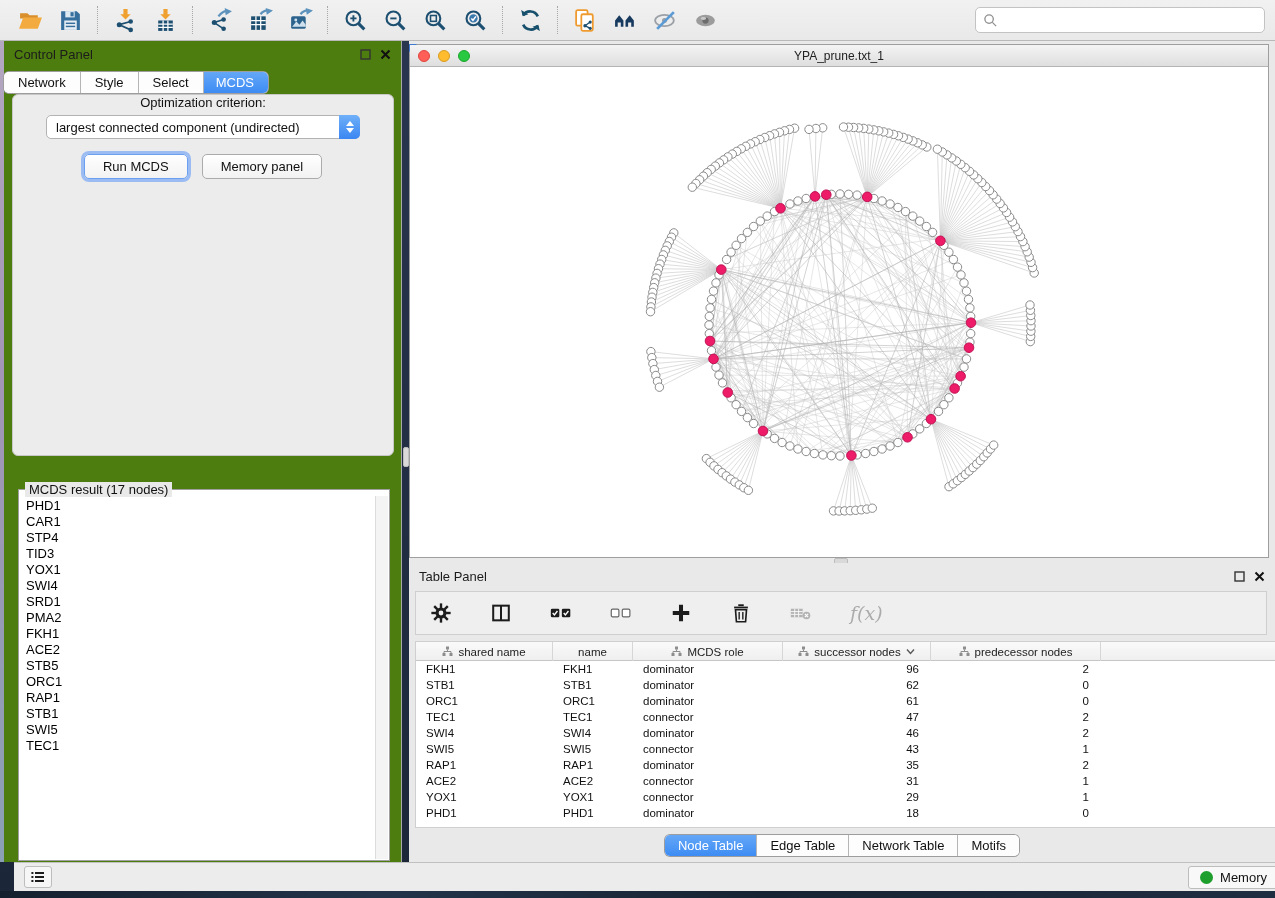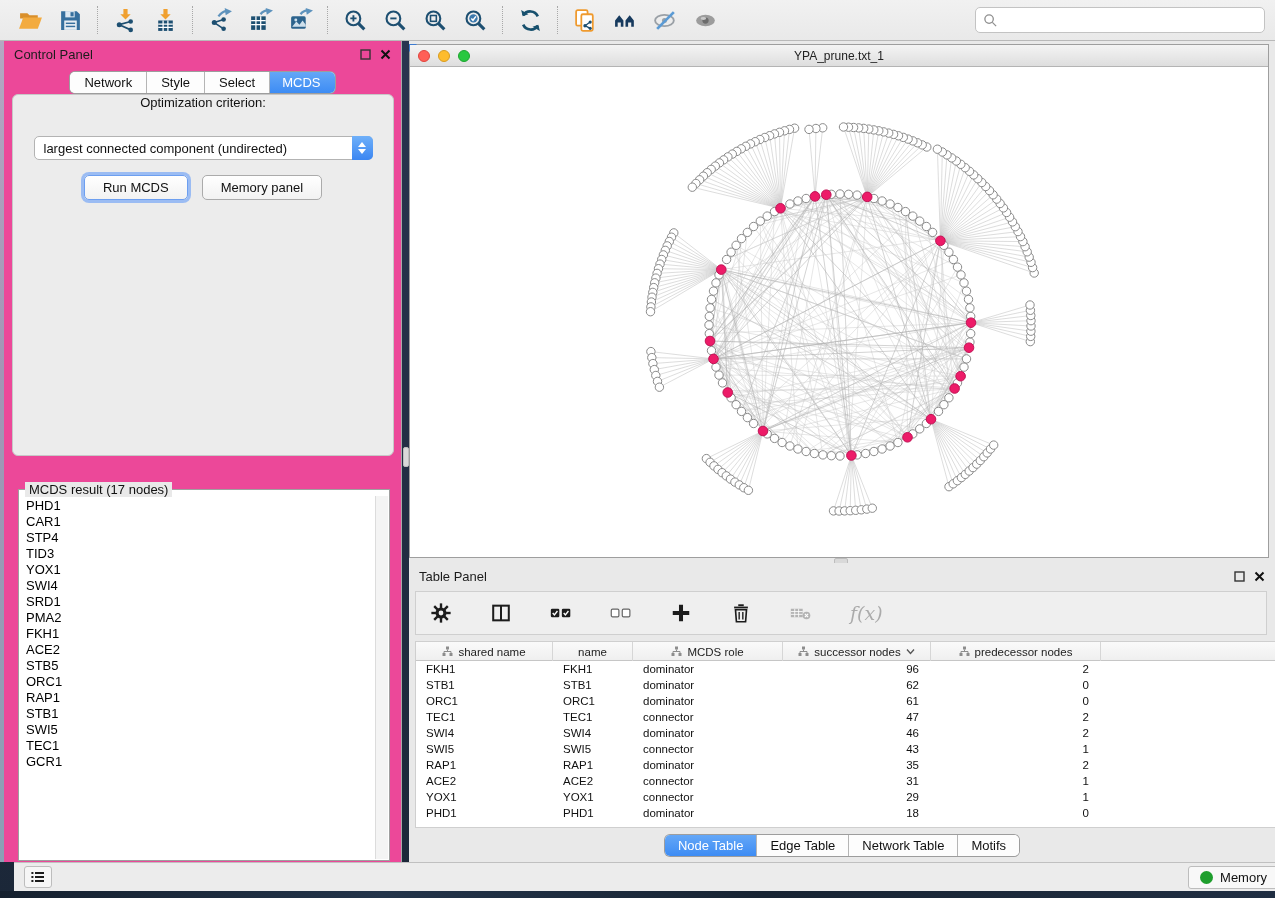--- a/index.html
+++ b/index.html
@@ -19,36 +19,36 @@
   .tb-search input { border:none; outline:none; flex:1; font-size:12px; background:transparent; margin-left:5px; }
 
   
   .left-strip { position:absolute; left:0; top:41px; width:4px; height:821px;
     background:linear-gradient(180deg,#b4a7c2,#a395b5 40%,#8ba0b5); }
   .bottom-strip { position:absolute; left:0; top:891px; width:1275px; height:7px;
     background:linear-gradient(90deg,#15202e,#23344a 30%,#182433 60%,#202e42); }
 
   
   .control-panel { position:absolute; left:4px; top:41px; width:398px; height:821px;
-    background:#ec4899; border-right:1px solid #a9a9a9; }
+    background:#4d7c0f; border-right:1px solid #a9a9a9; }
   .panel-head { height:26px; display:flex; align-items:center; padding:0 10px; }
   .panel-title { font-size:13px; color:#1c1c1c; }
   .panel-head-icons { margin-left:auto; display:flex; gap:9px; align-items:center; }
   .panel-head-icons svg { width:11px; height:11px; }
 
-  .ctl-tabs { position:absolute; left:0; top:31px; width:100%; display:flex; justify-content:center; z-index:3; }
+  .ctl-tabs { position:absolute; left:0; top:31px; width:100%; display:flex; justify-content:flex-start; z-index:3; }
   .seg-group { display:inline-flex; border-radius:5px; overflow:hidden; box-shadow:0 0 0 1px #9d9d9d; background:#fff; }
   .seg-tab { padding:3px 14px; font-size:13px; color:#111; background:#fdfdfd; border-right:1px solid #b5b5b5; cursor:default; }
   .seg-tab:last-child { border-right:none; }
   .seg-tab.selected { background:linear-gradient(#64a7f7,#3d8cf4); color:#fff;padding-left:12px; }
 
   .ctl-inner { position:absolute; left:8px; top:53px; width:382px; height:362px;
     background:#ececec; border:1px solid #c7c7c7; border-radius:6px; }
   .opt-label { text-align:center; font-size:13px; color:#111; }
-  .dropdown { margin:26px auto 0; width:339px; height:24px; background:#fff; border:1px solid #b3b3b3;
+  .dropdown { margin:5px auto 0; width:314px; height:24px; background:#fff; border:1px solid #b3b3b3;
     border-radius:5px; display:flex; align-items:center; position:relative; }
   .dropdown .dd-text { flex:1; font-size:13px; padding-left:9px; color:#111; white-space:nowrap; }
   .dd-stepper { width:21px; height:24px; margin:-1px -1px -1px 0; border-radius:0 5px 5px 0;
     background:linear-gradient(#6fb0f9,#3b86f2); display:flex; flex-direction:column; align-items:center; justify-content:center; gap:2px; }
   .dd-up { width:0;height:0;border-left:4px solid transparent;border-right:4px solid transparent;border-bottom:5px solid #fff; }
   .dd-down { width:0;height:0;border-left:4px solid transparent;border-right:4px solid transparent;border-top:5px solid #fff; }
   .btn-row { margin-top:15px; display:flex; justify-content:center; gap:14px; }
   .push-btn { height:25px; padding:0 18px; background:linear-gradient(#ffffff,#f2f2f2); border:1px solid #ababab;
     border-radius:5px; font-size:13px; color:#111; display:flex; align-items:center; }
   .push-btn.focus { box-shadow:0 0 0 3px rgba(90,150,250,.55); border-color:#6d9ff0; }
@@ -310,21 +310,20 @@
         <div class="mcds-item">SRD1</div>
         <div class="mcds-item">PMA2</div>
         <div class="mcds-item">FKH1</div>
         <div class="mcds-item">ACE2</div>
         <div class="mcds-item">STB5</div>
         <div class="mcds-item">ORC1</div>
         <div class="mcds-item">RAP1</div>
         <div class="mcds-item">STB1</div>
         <div class="mcds-item">SWI5</div>
         <div class="mcds-item">TEC1</div>
-        <div class="mcds-item">GCR1</div>
       </div>
     <div class="mcds-scroll"></div>
   </div>
 </div>
 
 <div class="right-pane">
 
   <div class="net-frame">
     <div class="net-corner"></div>
     <div class="net-titlebar">

